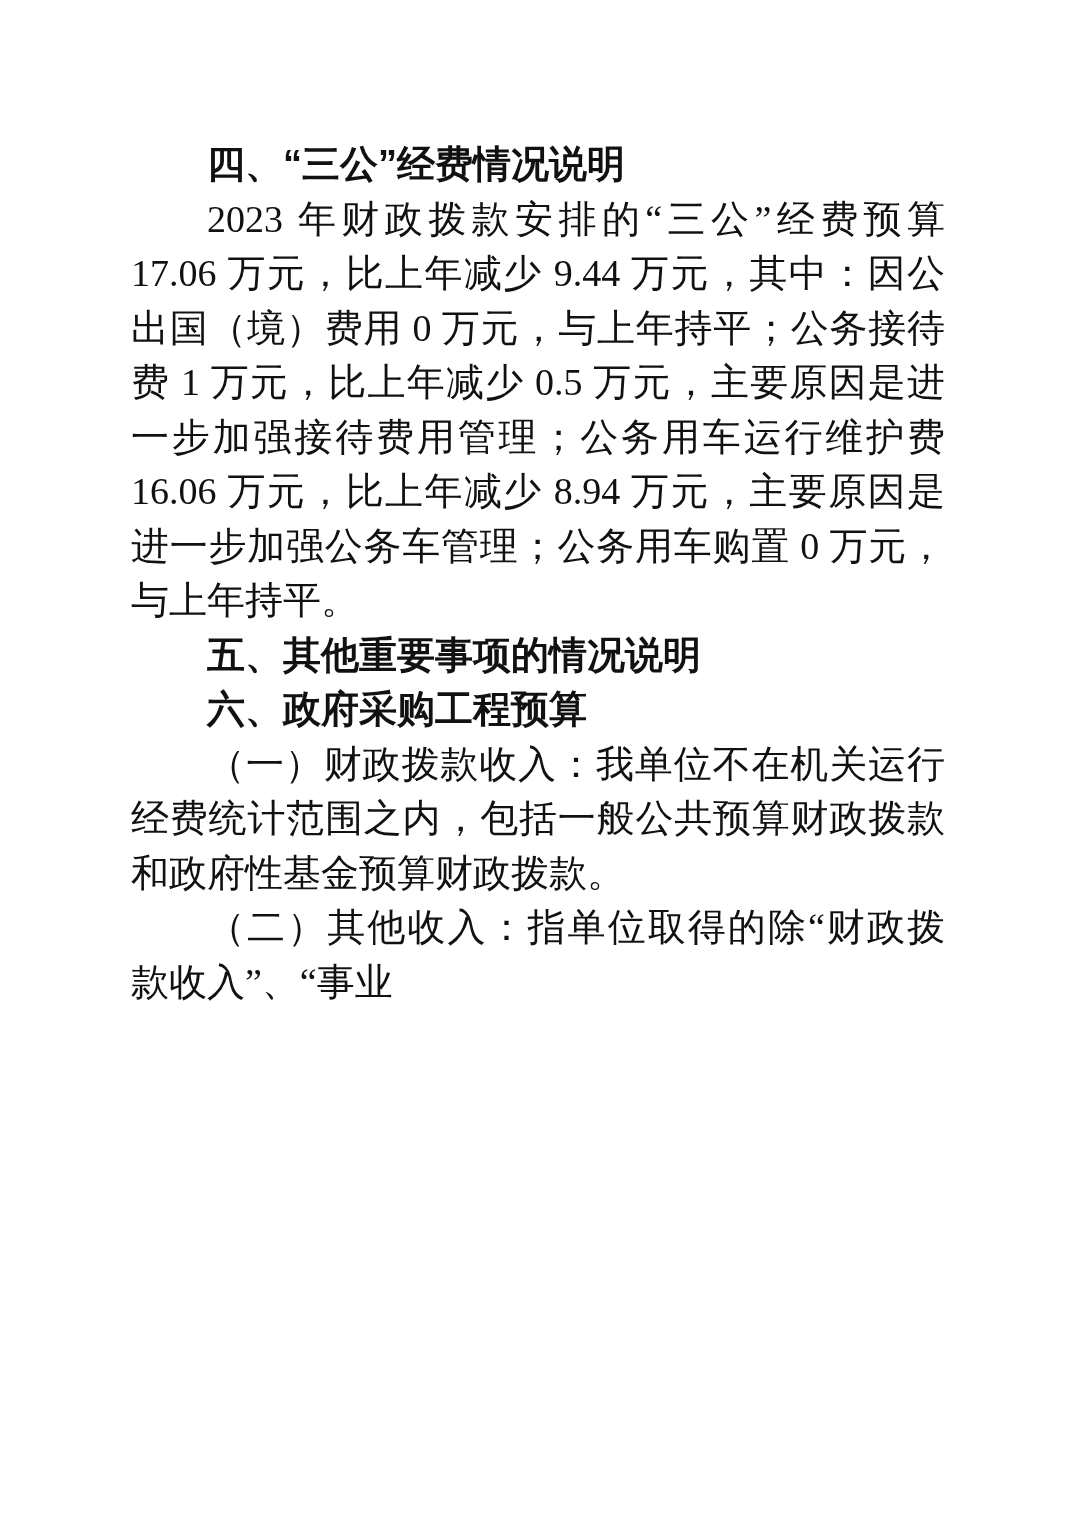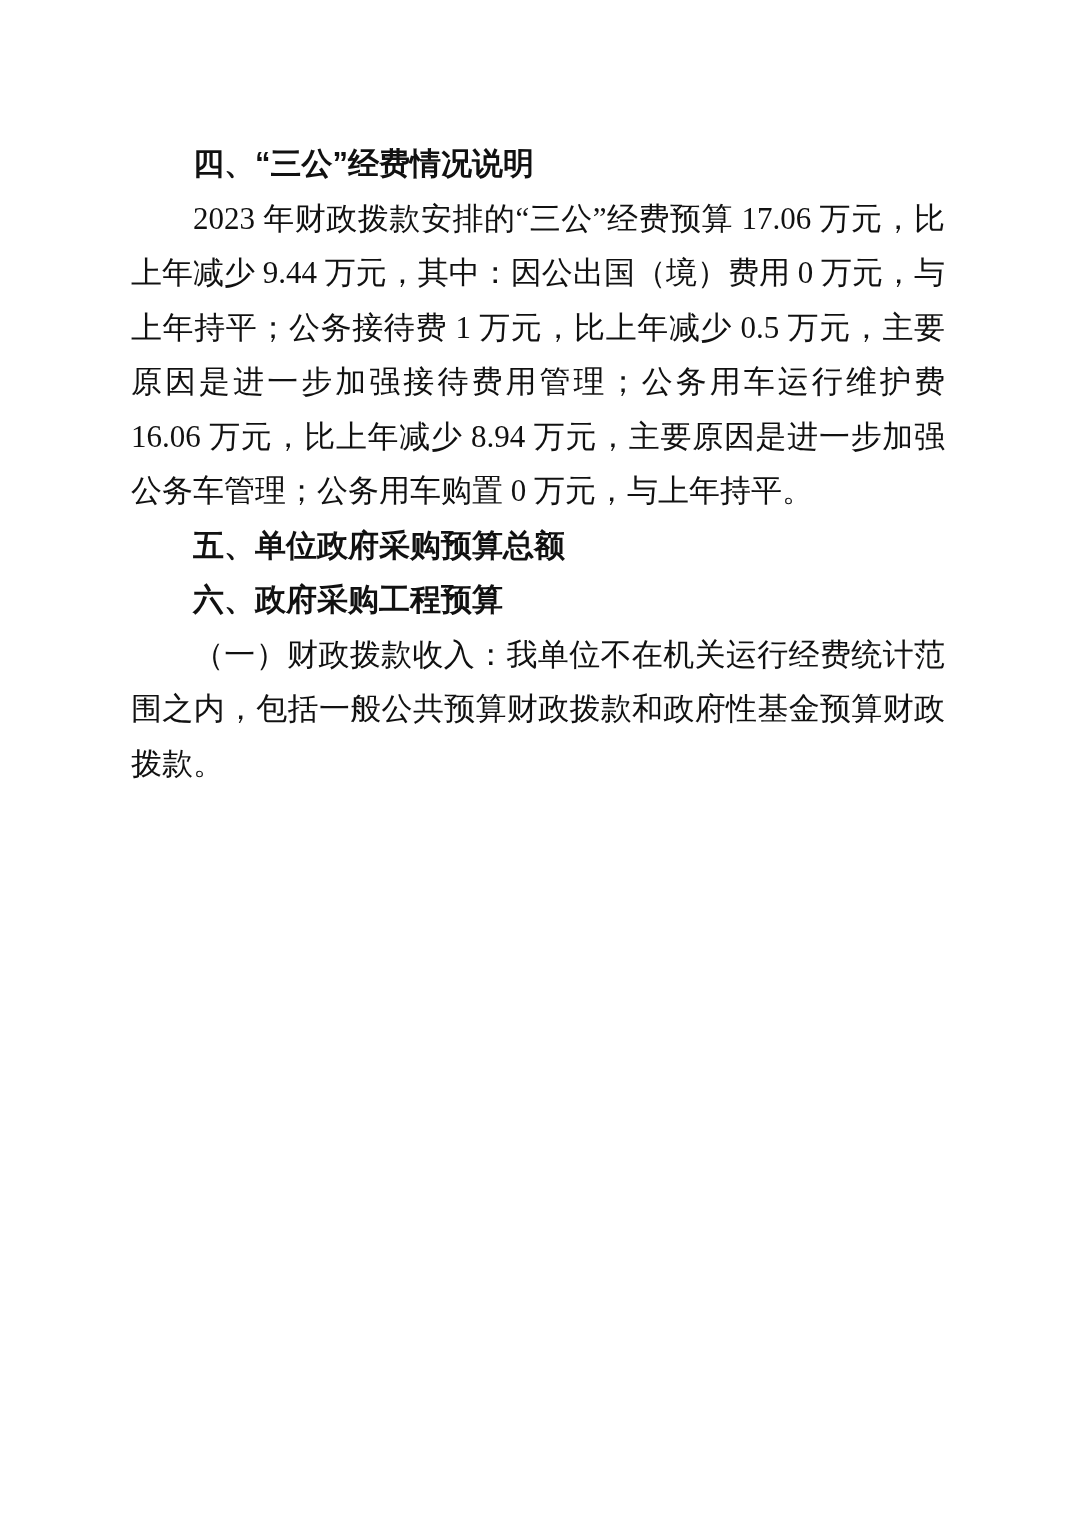--- a/index.html
+++ b/index.html
@@ -15,21 +15,21 @@
   }
   .page {
     box-sizing: border-box;
     width: 1074px;
     height: 1520px;
     padding: 137px 129px 0 131px;
     background: #ffffff;
   }
   .heading, .para {
     margin: 0;
-    font-size: 31px;
+    font-size: 38px;
     line-height: 54.5px;
     text-indent: 2em;
     text-align: justify;
     text-justify: inter-ideograph;
     word-break: break-word;
   }
   .heading {
     font-family: "Liberation Sans", "DejaVu Sans", sans-serif;
     font-weight: 700;
   }
@@ -37,16 +37,17 @@
     font-family: "Liberation Serif", "DejaVu Serif", serif;
     font-weight: 400;
   }
 </style>
 </head>
 <body>
 
 <div class="page">
   <h2 class="heading">四、“三公”经费情况说明</h2>
   <p class="para">2023 年财政拨款安排的“三公”经费预算 17.06 万元，比上年减少 9.44 万元，其中：因公出国（境）费用 0 万元，与上年持平；公务接待费 1 万元，比上年减少 0.5 万元，主要原因是进一步加强接待费用管理；公务用车运行维护费 16.06 万元，比上年减少 8.94 万元，主要原因是进一步加强公务车管理；公务用车购置 0 万元，与上年持平。</p>
-  <h2 class="heading">五、单位政府采购预算总额</h2>
+  <h2 class="heading">五、其他重要事项的情况说明</h2>
   <h2 class="heading">六、政府采购工程预算</h2>
   <p class="para">（一）财政拨款收入：我单位不在机关运行经费统计范围之内，包括一般公共预算财政拨款和政府性基金预算财政拨款。</p>
+  <p class="para">（二）其他收入：指单位取得的除“财政拨款收入”、“事业</p>
 </div>
 
 </body></html>

